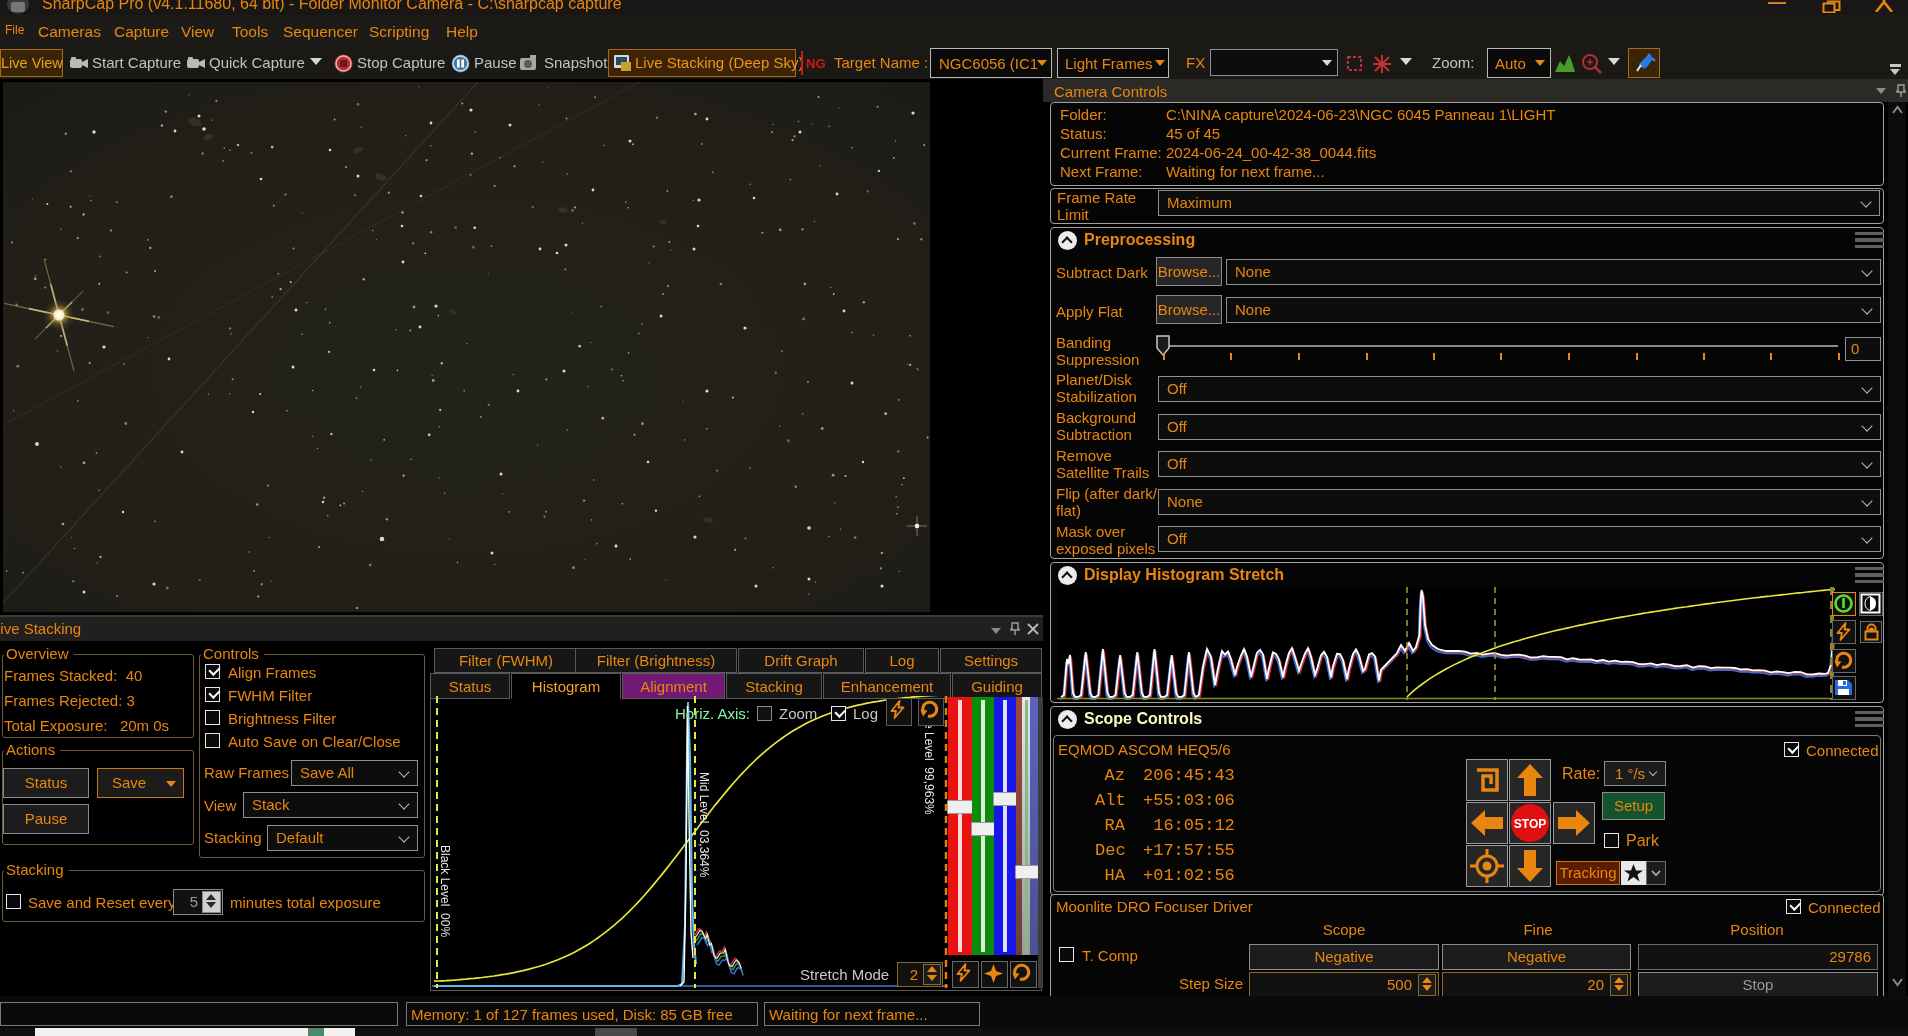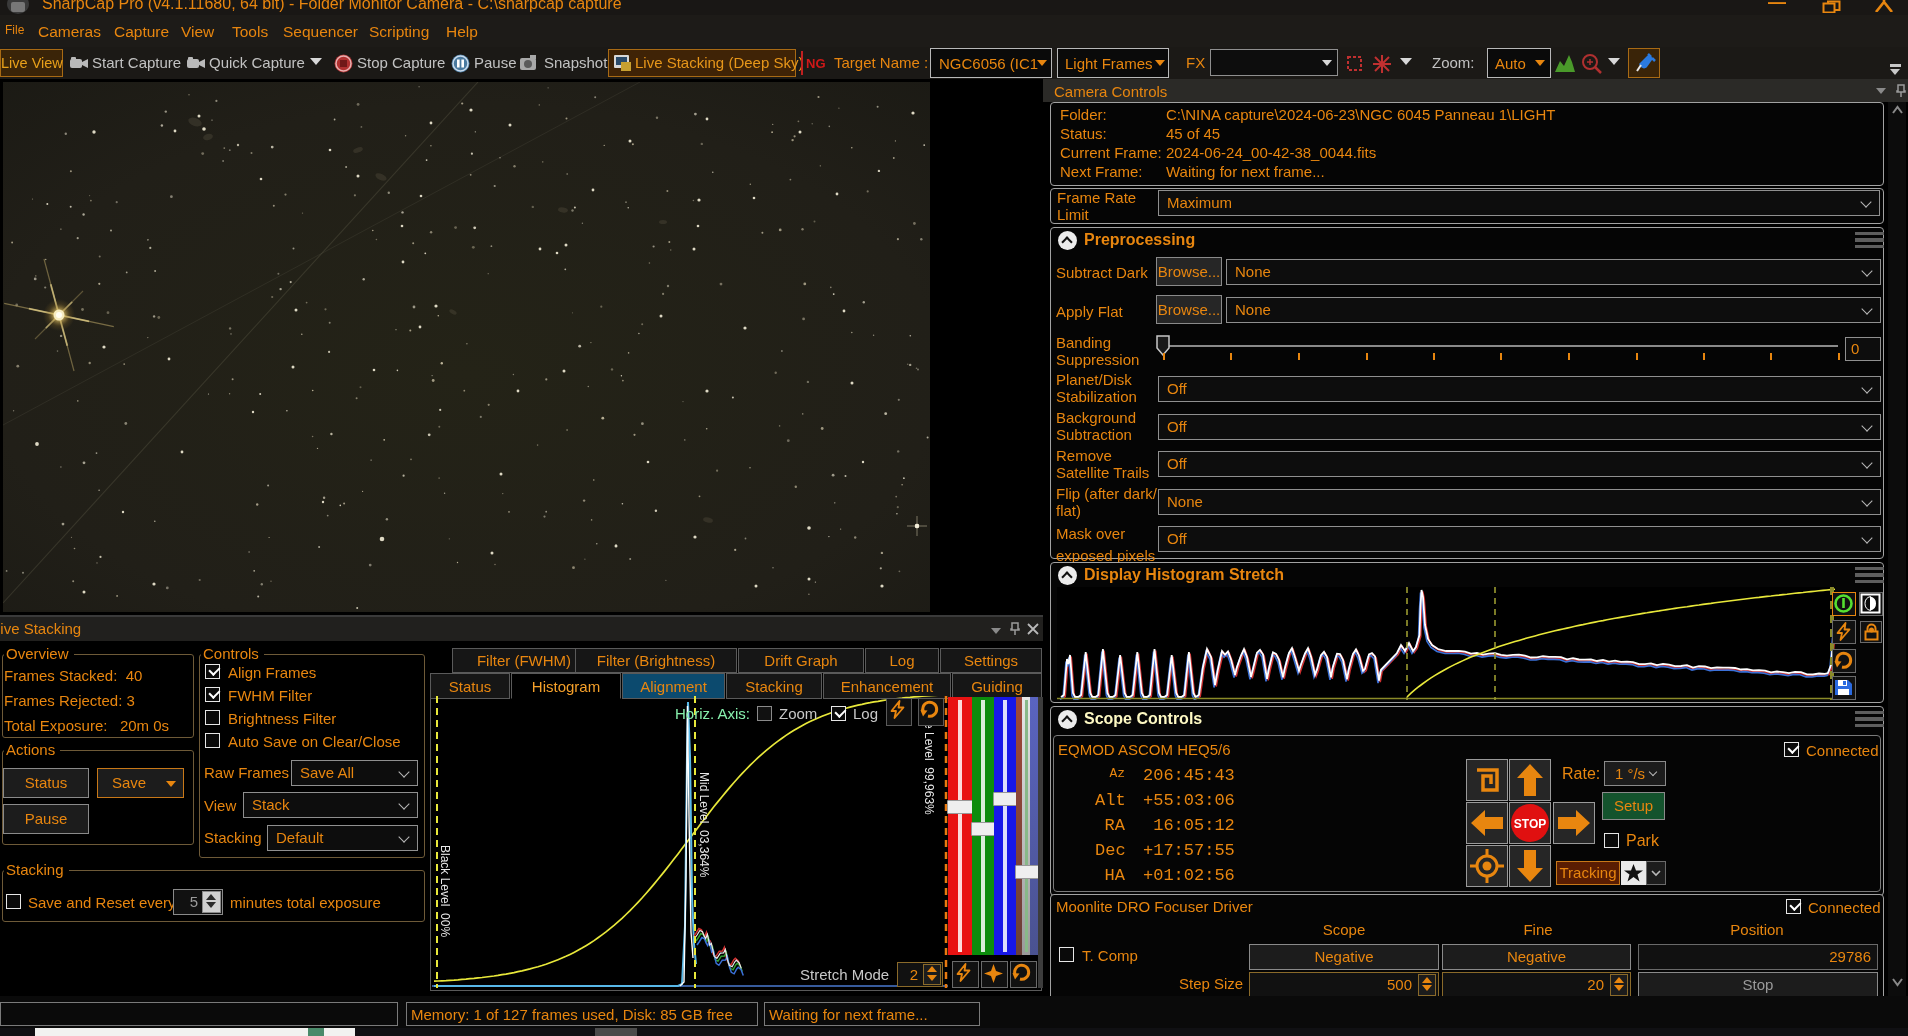--- a/index.html
+++ b/index.html
@@ -595,21 +595,21 @@
 <div class="abs" style="left:1838px;top:353px;width:2px;height:7px;background:#e8860f"></div>
 <div class="abs" style="left:1845px;top:337px;width:36px;height:24px;background:#0d0d0d;border:1px solid #8f8f8f;color:#e8860f;font-size:15px;padding-left:5px;line-height:22px">0</div>
 <div class="abs or t15" style="left:1056px;top:371px;width:105px;line-height:17px">Planet/Disk<br>Stabilization</div>
 <div class="dd" style="left:1158px;top:376px;width:723px;height:26px">Off</div>
 <div class="abs or t15" style="left:1056px;top:409px;width:105px;line-height:17px">Background<br>Subtraction</div>
 <div class="dd" style="left:1158px;top:414px;width:723px;height:26px">Off</div>
 <div class="abs or t15" style="left:1056px;top:447px;width:105px;line-height:17px">Remove<br>Satellite Trails</div>
 <div class="dd" style="left:1158px;top:451px;width:723px;height:26px">Off</div>
 <div class="abs or t15" style="left:1056px;top:485px;width:105px;line-height:17px">Flip (after dark/<br>flat)</div>
 <div class="dd" style="left:1158px;top:489px;width:723px;height:26px">None</div>
-<div class="abs or t15" style="left:1056px;top:523px;width:105px;line-height:22px">Mask over<br>exposed pixels</div>
+<div class="abs or t15" style="left:1056px;top:523px;width:105px;line-height:17px">Mask over<br>exposed pixels</div>
 <div class="dd" style="left:1158px;top:526px;width:723px;height:26px">Off</div>
 <div class="sec" style="left:1050px;top:562px;width:834px;height:141px"></div>
 <div class="chev" style="left:1058px;top:566px"></div>
 <div class="abs" style="left:1084px;top:566px;font-size:16px;font-weight:bold;color:#e8860f">Display Histogram Stretch</div>
 <div class="ham" style="left:1855px;top:567px"></div>
 <div class="abs" style="left:1057px;top:587px;width:778px;height:113px;background:#000;overflow:hidden">
     <svg width="778" height="113" style="position:absolute;left:0;top:0">
       <polyline points="5.2,111.5 8.2,109.5 11.2,73.5 12.7,78.5 14.2,69.5 17.2,107.5 19.2,111.5 22.4,111.5 25.4,109.5 29.9,66.5 34.4,107.5 36.4,111.5 39.6,111.5 42.6,109.5 47.1,63.5 51.6,107.5 53.6,111.5 56.8,111.5 59.8,109.5 64.3,69.5 68.8,107.5 70.8,111.5 74.0,111.5 77.0,109.5 81.5,66.5 86.0,107.5 88.0,111.5 91.2,111.5 94.2,109.5 98.7,63.5 103.2,107.5 105.2,111.5 108.4,111.5 111.4,109.5 115.9,69.5 120.4,107.5 122.4,111.5 125.6,111.5 128.6,109.5 133.1,66.5 137.6,107.5 139.6,111.5 143.2,109.5 147.2,81.5 151.2,63.5 155.2,71.5 159.2,99.5 162.2,83.5 166.2,65.5 169.2,69.2 172.2,65.9 175.2,74.0 179.2,89.6 181.2,81.6 185.2,70.0 188.2,63.6 191.2,71.6 195.2,91.4 197.2,83.8 201.2,67.1 204.2,64.3 207.2,69.0 211.2,93.4 213.2,83.0 217.2,66.8 220.2,68.4 223.2,74.3 227.2,91.7 229.2,82.4 233.2,67.4 236.2,62.6 239.2,71.7 243.2,85.2 245.2,79.0 249.2,68.0 252.2,62.7 255.2,71.3 259.2,89.3 261.2,84.2 265.2,69.6 268.2,66.3 271.2,71.5 275.2,91.8 277.2,81.2 281.2,68.2 284.2,68.5 287.2,74.5 291.2,93.7 293.2,83.2 297.2,68.4 300.2,63.9 303.2,70.2 307.2,85.3 309.2,83.6 313.2,68.9 316.2,67.6 319.2,70.8 323.2,95.0 325.2,84.3 341.2,67.5 345.2,59.5 349.2,65.5 353.2,57.5 357.2,65.5 360.2,61.5 363.7,49.5 364.7,21.5 365.7,4.5 367.2,11.5 369.2,39.5 372.2,53.5 376.2,59.5 382.2,63.5 390.2,65.5 399.2,65.5 403.2,65.3 409.2,66.2 415.2,68.2 421.2,67.5 427.2,69.1 433.2,68.1 439.2,67.7 445.2,69.4 451.2,70.1 457.2,69.3 463.2,69.2 469.2,70.2 475.2,72.0 481.2,71.9 487.2,70.7 493.2,71.4 499.2,71.4 505.2,71.7 511.2,73.9 517.2,72.7 523.2,74.0 529.2,74.1 535.2,73.9 541.2,75.5 547.2,74.5 553.2,76.1 559.2,75.2 565.2,76.3 571.2,76.1 577.2,76.6 583.2,78.7 589.2,78.7 595.2,77.8 601.2,79.6 607.2,78.4 613.2,79.2 619.2,80.6 625.2,80.5 631.2,79.6 637.2,82.1 643.2,80.6 649.2,81.0 655.2,82.7 661.2,82.0 667.2,82.2 673.2,82.1 679.2,82.5 685.2,84.0 691.2,83.6 697.2,84.8 703.2,84.6 709.2,85.2 715.2,86.8 721.2,86.0 727.2,86.6 733.2,87.7 739.2,86.4 745.2,86.7 751.2,88.9 757.2,89.0 763.2,88.0 769.2,88.3 772.2,87.5 775.2,79.5 777.7,49.5" fill="none" stroke="#d03030" stroke-width="1.6"></polyline>
       <polyline points="3.0,112.5 6.0,110.5 9.0,74.5 10.5,79.5 12.0,70.5 15.0,108.5 17.0,112.5 20.2,112.5 23.2,110.5 27.7,67.5 32.2,108.5 34.2,112.5 37.4,112.5 40.4,110.5 44.9,64.5 49.4,108.5 51.4,112.5 54.6,112.5 57.6,110.5 62.1,70.5 66.6,108.5 68.6,112.5 71.8,112.5 74.8,110.5 79.3,67.5 83.8,108.5 85.8,112.5 89.0,112.5 92.0,110.5 96.5,64.5 101.0,108.5 103.0,112.5 106.2,112.5 109.2,110.5 113.7,70.5 118.2,108.5 120.2,112.5 123.4,112.5 126.4,110.5 130.9,67.5 135.4,108.5 137.4,112.5 141.0,110.5 145.0,82.5 149.0,64.5 153.0,72.5 157.0,100.5 160.0,84.5 164.0,66.5 167.0,70.2 170.0,66.9 173.0,75.0 177.0,90.6 179.0,82.6 183.0,71.0 186.0,64.6 189.0,72.6 193.0,92.4 195.0,84.8 199.0,68.1 202.0,65.3 205.0,70.0 209.0,94.4 211.0,84.0 215.0,67.8 218.0,69.4 221.0,75.3 225.0,92.7 227.0,83.4 231.0,68.4 234.0,63.6 237.0,72.7 241.0,86.2 243.0,80.0 247.0,69.0 250.0,63.7 253.0,72.3 257.0,90.3 259.0,85.2 263.0,70.6 266.0,67.3 269.0,72.5 273.0,92.8 275.0,82.2 279.0,69.2 282.0,69.5 285.0,75.5 289.0,94.7 291.0,84.2 295.0,69.4 298.0,64.9 301.0,71.2 305.0,86.3 307.0,84.6 311.0,69.9 314.0,68.6 317.0,71.8 321.0,96.0 323.0,85.3 339.0,68.5 343.0,60.5 347.0,66.5 351.0,58.5 355.0,66.5 358.0,62.5 361.5,50.5 362.5,22.5 363.5,5.5 365.0,12.5 367.0,40.5 370.0,54.5 374.0,60.5 380.0,64.5 388.0,66.5 397.0,66.5 401.0,66.3 407.0,67.2 413.0,69.2 419.0,68.5 425.0,70.1 431.0,69.1 437.0,68.7 443.0,70.4 449.0,71.1 455.0,70.3 461.0,70.2 467.0,71.2 473.0,73.0 479.0,72.9 485.0,71.7 491.0,72.4 497.0,72.4 503.0,72.7 509.0,74.9 515.0,73.7 521.0,75.0 527.0,75.1 533.0,74.9 539.0,76.5 545.0,75.5 551.0,77.1 557.0,76.2 563.0,77.3 569.0,77.1 575.0,77.6 581.0,79.7 587.0,79.7 593.0,78.8 599.0,80.6 605.0,79.4 611.0,80.2 617.0,81.6 623.0,81.5 629.0,80.6 635.0,83.1 641.0,81.6 647.0,82.0 653.0,83.7 659.0,83.0 665.0,83.2 671.0,83.1 677.0,83.5 683.0,85.0 689.0,84.6 695.0,85.8 701.0,85.6 707.0,86.2 713.0,87.8 719.0,87.0 725.0,87.6 731.0,88.7 737.0,87.4 743.0,87.7 749.0,89.9 755.0,90.0 761.0,89.0 767.0,89.3 770.0,88.5 773.0,80.5 775.5,50.5" fill="none" stroke="#3a70d8" stroke-width="1.6"></polyline>
       <polyline points="4.0,110.0 7.0,108.0 10.0,72.0 11.5,77.0 13.0,68.0 16.0,106.0 18.0,110.0 21.2,110.0 24.2,108.0 28.7,65.0 33.2,106.0 35.2,110.0 38.4,110.0 41.4,108.0 45.9,62.0 50.4,106.0 52.4,110.0 55.6,110.0 58.6,108.0 63.1,68.0 67.6,106.0 69.6,110.0 72.8,110.0 75.8,108.0 80.3,65.0 84.8,106.0 86.8,110.0 90.0,110.0 93.0,108.0 97.5,62.0 102.0,106.0 104.0,110.0 107.2,110.0 110.2,108.0 114.7,68.0 119.2,106.0 121.2,110.0 124.4,110.0 127.4,108.0 131.9,65.0 136.4,106.0 138.4,110.0 142.0,108.0 146.0,80.0 150.0,62.0 154.0,70.0 158.0,98.0 161.0,82.0 165.0,64.0 168.0,67.7 171.0,64.4 174.0,72.5 178.0,88.1 180.0,80.1 184.0,68.5 187.0,62.1 190.0,70.1 194.0,89.9 196.0,82.3 200.0,65.6 203.0,62.8 206.0,67.5 210.0,91.9 212.0,81.5 216.0,65.3 219.0,66.9 222.0,72.8 226.0,90.2 228.0,80.9 232.0,65.9 235.0,61.1 238.0,70.2 242.0,83.7 244.0,77.5 248.0,66.5 251.0,61.2 254.0,69.8 258.0,87.8 260.0,82.7 264.0,68.1 267.0,64.8 270.0,70.0 274.0,90.3 276.0,79.7 280.0,66.7 283.0,67.0 286.0,73.0 290.0,92.2 292.0,81.7 296.0,66.9 299.0,62.4 302.0,68.7 306.0,83.8 308.0,82.1 312.0,67.4 315.0,66.1 318.0,69.3 322.0,93.5 324.0,82.8 340.0,66.0 344.0,58.0 348.0,64.0 352.0,56.0 356.0,64.0 359.0,60.0 362.5,48.0 363.5,20.0 364.5,3.0 366.0,10.0 368.0,38.0 371.0,52.0 375.0,58.0 381.0,62.0 389.0,64.0 398.0,64.0 402.0,63.8 408.0,64.7 414.0,66.7 420.0,66.0 426.0,67.6 432.0,66.6 438.0,66.2 444.0,67.9 450.0,68.6 456.0,67.8 462.0,67.7 468.0,68.7 474.0,70.5 480.0,70.4 486.0,69.2 492.0,69.9 498.0,69.9 504.0,70.2 510.0,72.4 516.0,71.2 522.0,72.5 528.0,72.6 534.0,72.4 540.0,74.0 546.0,73.0 552.0,74.6 558.0,73.7 564.0,74.8 570.0,74.6 576.0,75.1 582.0,77.2 588.0,77.2 594.0,76.3 600.0,78.1 606.0,76.9 612.0,77.7 618.0,79.1 624.0,79.0 630.0,78.1 636.0,80.6 642.0,79.1 648.0,79.5 654.0,81.2 660.0,80.5 666.0,80.7 672.0,80.6 678.0,81.0 684.0,82.5 690.0,82.1 696.0,83.3 702.0,83.1 708.0,83.7 714.0,85.3 720.0,84.5 726.0,85.1 732.0,86.2 738.0,84.9 744.0,85.2 750.0,87.4 756.0,87.5 762.0,86.5 768.0,86.8 771.0,86.0 774.0,78.0 776.5,48.0" fill="none" stroke="#ffffff" stroke-width="1.8"></polyline>
@@ -661,21 +661,21 @@
     </svg>
   </div>
 <div class="sec" style="left:1050px;top:706px;width:834px;height:190px"></div>
 <div class="chev" style="left:1058px;top:710px"></div>
 <div class="abs" style="left:1084px;top:710px;font-size:16px;font-weight:bold;color:#fef9c3">Scope Controls</div>
 <div class="ham" style="left:1855px;top:711px"></div>
 <div class="sec" style="left:1053px;top:735px;width:828px;height:157px;border-color:#7a7a7a"></div>
 <div class="abs or t15" style="left:1058px;top:741px">EQMOD ASCOM HEQ5/6</div>
 <div class="cb on" style="left:1784px;top:742px"></div>
 <div class="abs or t15" style="left:1806px;top:742px">Connected</div>
-<div class="abs or mono" style="left:1095px;top:766px;width:30px;text-align:right;font-size:13px">Az</div>
+<div class="abs or mono" style="left:1095px;top:766px;width:30px;text-align:right;font-size:17px">Az</div>
 <div class="abs or mono" style="left:1143px;top:766px;font-size:17px">206:45:43</div>
 <div class="abs or mono" style="left:1095px;top:791px;width:30px;text-align:right;font-size:17px">Alt</div>
 <div class="abs or mono" style="left:1143px;top:791px;font-size:17px">+55:03:06</div>
 <div class="abs or mono" style="left:1095px;top:816px;width:30px;text-align:right;font-size:17px">RA</div>
 <div class="abs or mono" style="left:1143px;top:816px;font-size:17px">&nbsp;16:05:12</div>
 <div class="abs or mono" style="left:1095px;top:841px;width:30px;text-align:right;font-size:17px">Dec</div>
 <div class="abs or mono" style="left:1143px;top:841px;font-size:17px">+17:57:55</div>
 <div class="abs or mono" style="left:1095px;top:866px;width:30px;text-align:right;font-size:17px">HA</div>
 <div class="abs or mono" style="left:1143px;top:866px;font-size:17px">+01:02:56</div>
 <div class="abs" style="left:1466px;top:759px;width:42px;height:42px;background:#262626;border:1px solid #9a9a9a">
@@ -796,28 +796,28 @@
 <div class="cb" style="left:205px;top:710px"></div>
 <div class="abs or t15" style="left:228px;top:710px">Brightness Filter</div>
 <div class="cb" style="left:205px;top:733px"></div>
 <div class="abs or t15" style="left:228px;top:733px">Auto Save on Clear/Close</div>
 <div class="abs or t15" style="left:204px;top:764px">Raw Frames</div>
 <div class="dd" style="left:291px;top:760px;width:127px;height:26px">Save All</div>
 <div class="abs or t15" style="left:204px;top:797px">View</div>
 <div class="dd" style="left:243px;top:792px;width:175px;height:26px">Stack</div>
 <div class="abs or t15" style="left:204px;top:829px">Stacking</div>
 <div class="dd" style="left:267px;top:825px;width:151px;height:26px">Default</div>
-<div class="tab" style="left:452px;top:648px;width:144px;height:25px;line-height:24px">Filter (FWHM)</div>
+<div class="tab" style="left:434px;top:648px;width:144px;height:25px;line-height:24px">Filter (FWHM)</div>
 <div class="tab" style="left:575px;top:648px;width:162px;height:25px;line-height:24px">Filter (Brightness)</div>
 <div class="tab" style="left:738px;top:648px;width:126px;height:25px;line-height:24px">Drift Graph</div>
 <div class="tab" style="left:865px;top:648px;width:74px;height:25px;line-height:24px">Log</div>
 <div class="tab" style="left:940px;top:648px;width:102px;height:25px;line-height:24px">Settings</div>
 <div class="tab" style="left:430px;top:673px;width:80px;height:26px;line-height:25px;background:#161616;color:#e8860f">Status</div>
 <div class="tab" style="left:511px;top:673px;width:110px;height:26px;line-height:25px;background:#000;color:#f5a02a;border-bottom:1px solid #000">Histogram</div>
-<div class="tab" style="left:622px;top:673px;width:103px;height:26px;line-height:25px;background:#0c4a6e;color:#e8860f">Alignment</div>
+<div class="tab" style="left:622px;top:673px;width:103px;height:26px;line-height:25px;background:#701a75;color:#e8860f">Alignment</div>
 <div class="tab" style="left:726px;top:673px;width:96px;height:26px;line-height:25px;background:#161616;color:#e8860f">Stacking</div>
 <div class="tab" style="left:823px;top:673px;width:128px;height:26px;line-height:25px;background:#161616;color:#e8860f">Enhancement</div>
 <div class="tab" style="left:952px;top:673px;width:90px;height:26px;line-height:25px;background:#161616;color:#e8860f">Guiding</div>
 <div class="abs" style="left:430px;top:699px;width:612px;height:292px;background:#000;border:1px solid #5a5a5a;border-top:none"></div>
 <div class="abs" style="left:432px;top:696px;width:516px;height:292px;overflow:hidden">
     <svg width="516" height="292" style="position:absolute;left:0;top:0">
       <polyline points="2.0,285.2 6.0,285.0 10.0,284.8 14.0,284.6 18.0,284.3 22.0,284.1 26.0,283.8 30.0,283.4 34.0,283.1 38.0,282.7 42.0,282.4 46.0,281.9 50.0,281.5 54.0,281.0 58.0,280.5 62.0,280.0 66.0,279.4 70.0,278.7 74.0,278.1 78.0,277.3 82.0,276.6 86.0,275.7 90.0,274.9 94.0,273.9 98.0,272.9 102.0,271.8 106.0,270.7 110.0,269.5 114.0,268.2 118.0,266.8 122.0,265.3 126.0,263.7 130.0,262.0 134.0,260.3 138.0,258.4 142.0,256.4 146.0,254.3 150.0,252.1 154.0,249.7 158.0,247.2 162.0,244.6 166.0,241.8 170.0,238.9 174.0,235.9 178.0,232.7 182.0,229.4 186.0,225.9 190.0,222.3 194.0,218.5 198.0,214.6 202.0,210.5 206.0,206.3 210.0,202.0 214.0,197.5 218.0,192.9 222.0,188.1 226.0,183.3 230.0,178.4 234.0,173.4 238.0,168.3 242.0,163.1 246.0,157.9 250.0,152.6 254.0,147.3 258.0,142.0 262.0,136.7 266.0,131.4 270.0,126.1 274.0,120.9 278.0,115.7 282.0,110.6 286.0,105.6 290.0,100.7 294.0,95.9 298.0,91.1 302.0,86.5 306.0,82.0 310.0,77.7 314.0,73.5 318.0,69.4 322.0,65.5 326.0,61.7 330.0,58.1 334.0,54.6 338.0,51.3 342.0,48.1 346.0,45.1 350.0,42.2 354.0,39.4 358.0,36.8 362.0,34.3 366.0,31.9 370.0,29.7 374.0,27.6 378.0,25.6 382.0,23.7 386.0,22.0 390.0,20.3 394.0,18.7 398.0,17.2 402.0,15.8 406.0,14.5 410.0,13.3 414.0,12.2 418.0,11.1 422.0,10.1 426.0,9.1 430.0,8.3 434.0,7.4 438.0,6.7 442.0,5.9 446.0,5.3 450.0,4.6 454.0,4.0 458.0,3.5 462.0,3.0 466.0,2.5 470.0,2.1 474.0,1.6 478.0,1.3 482.0,0.9 486.0,0.6 490.0,0.2 494.0,-0.1 498.0,-0.3 502.0,-0.6 506.0,-0.8 510.0,-1.0 514.0,-1.2" fill="none" stroke="#e8e83a" stroke-width="1.7"></polyline>
       <line x1="0" y1="290" x2="516" y2="290" stroke="#4a7ad0" stroke-width="1.6"></line>
       <polyline points="2,290 246,290 250,288 253,230 255,60 256,6 258,60 260,200 262,248 264,268" fill="none" stroke="#58b8e8" stroke-width="2"></polyline>
       <polyline points="248,290 252,286 254,180 255.5,10 257,120 259,236 261,262" fill="none" stroke="#ffffff" stroke-width="1.4"></polyline>

